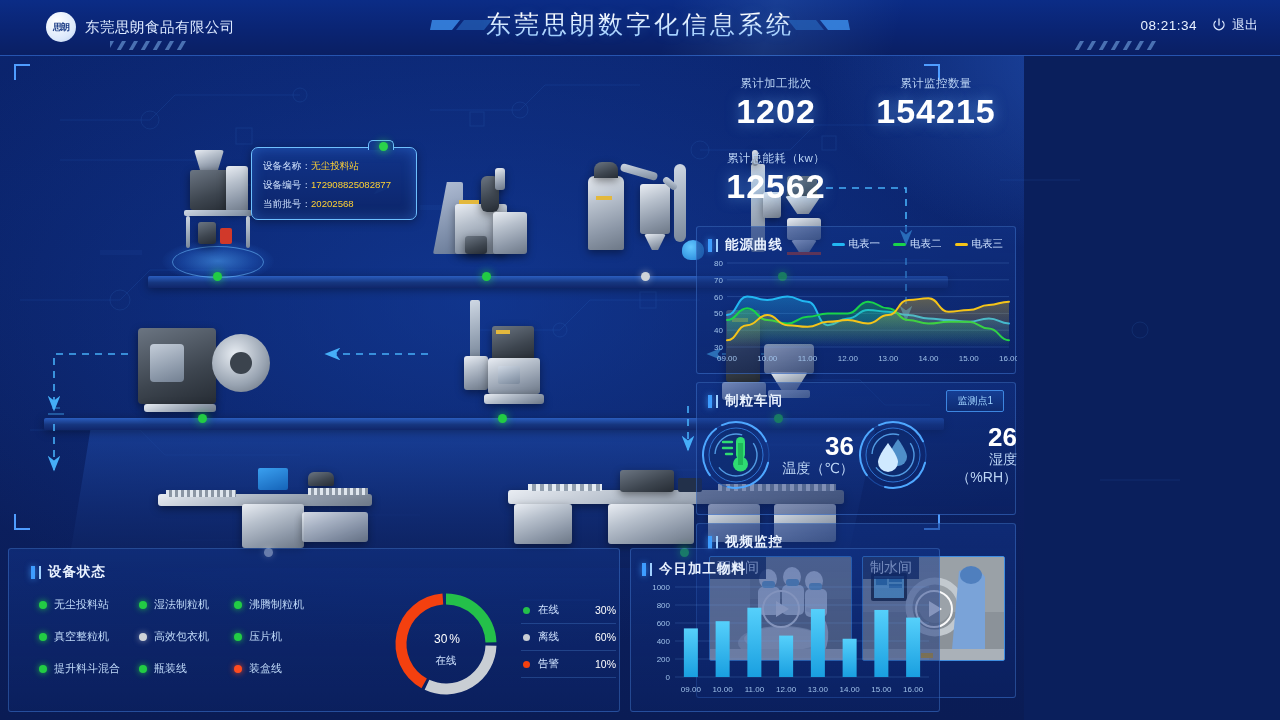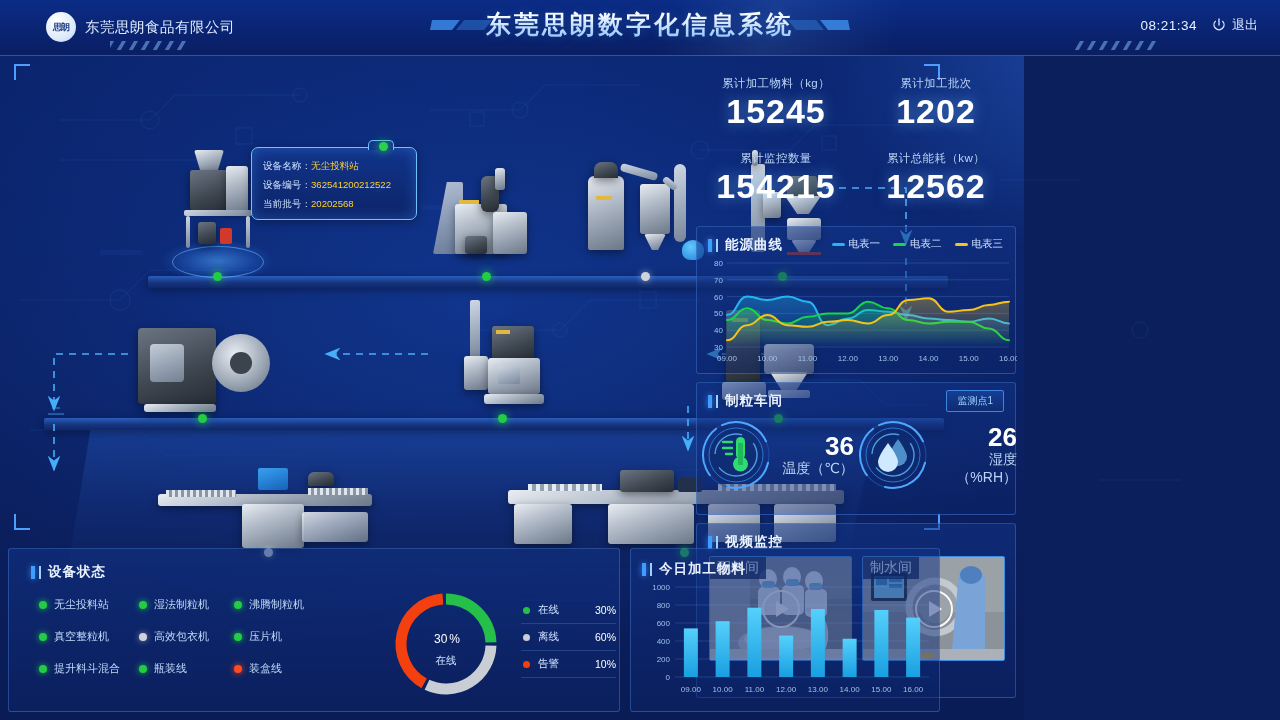--- a/index.html
+++ b/index.html
@@ -34,21 +34,21 @@
   .logo-circle {
     width: 30px; height: 30px; border-radius: 50%;
     background: radial-gradient(circle at 35% 30%, #ffffff, #dbe8fb 65%, #b9cdec);
     display:flex; align-items:center; justify-content:center;
     font-size: 9px; font-weight: bold; color:#1b3c86; line-height:9px;
     text-align:center; letter-spacing:-1px;
   }
   .brand-name { font-size: 14.5px; color: #dce9ff; letter-spacing: .5px; }
   .title-wrap { position: absolute; left: 0; top: 8px; width: 1280px; text-align: center; }
   .sys-title {
-    font-size: 25px; font-weight: bold; letter-spacing: 3px;
+    font-size: 25px; font-weight: normal; letter-spacing: 3px;
     background: linear-gradient(180deg, #ffffff 25%, #8fc6ff 95%);
     -webkit-background-clip: text; background-clip: text; color: transparent;
     text-shadow: 0 0 12px rgba(90,170,255,.2);
     display:inline-block;
   }
   .title-deco { position:absolute; top:16px; height:22px; }
   .deco-left { left: 430px; }
   .deco-right { right: 430px; }
   .hdr-stripe { position:absolute; top:41px; height:9px; }
   .hdr-stripe.l { left: 110px; width: 300px; }
@@ -494,35 +494,31 @@
     </div>
     <div class="status-dot dot-green" style="left:672px;top:490px;"></div>
 
     <div class="tooltip-card">
       <div class="tooltip-notch"></div>
       <div class="tooltip-led"></div>
       <div class="tip-row">
         <span class="tip-k">设备名称：</span><span class="tip-v">无尘投料站</span>
       </div>
       <div class="tip-row">
-        <span class="tip-k">设备编号：</span><span class="tip-v">362541200212522</span>
+        <span class="tip-k">设备编号：</span><span class="tip-v">172908825082877</span>
       </div>
       <div class="tip-row">
         <span class="tip-k">当前批号：</span><span class="tip-v">20202568</span>
       </div>
     </div>
   </div>
 
   <div class="right-col">
 
     <div class="kpi-grid" style="position:relative;right:auto;top:18px;width:320px;height:150px;">
-      <div>
-        <div class="kpi-label">累计加工物料（kg）</div>
-        <div class="kpi-value">15245</div>
-      </div>
       <div>
         <div class="kpi-label">累计加工批次</div>
         <div class="kpi-value">1202</div>
       </div>
       <div>
         <div class="kpi-label">累计监控数量</div>
         <div class="kpi-value">154215</div>
       </div>
       <div>
         <div class="kpi-label">累计总能耗（kw）</div>

